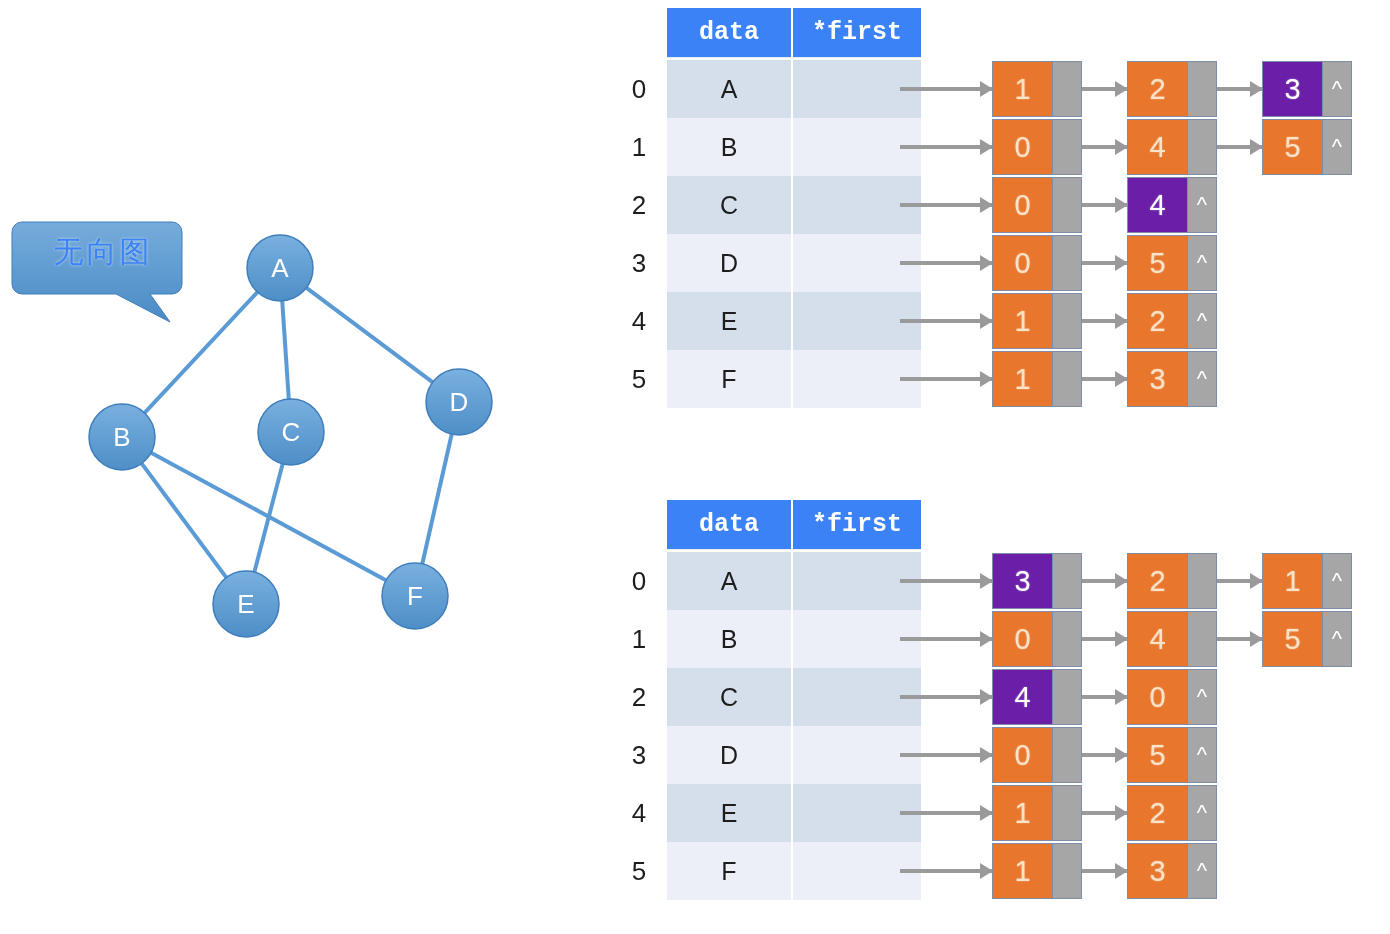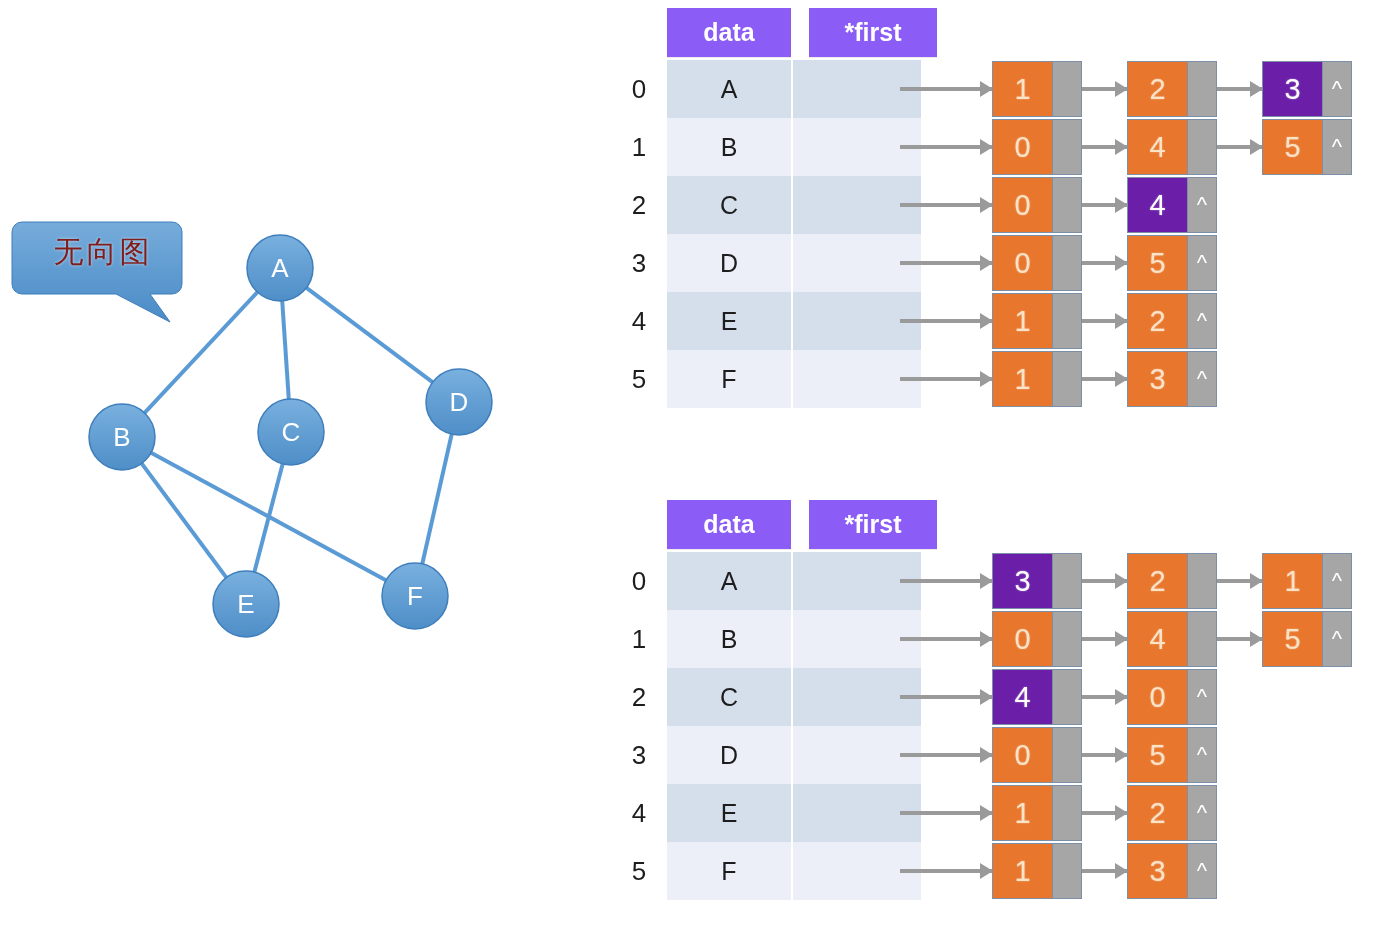--- a/index.html
+++ b/index.html
@@ -22,47 +22,48 @@
     width: 620px; height: 700px;
   }
   #graph-svg { position: absolute; left: 0; top: 0; }
 
   .callout-text {
     position: absolute;
     left: 28px; top: 232px;
     width: 150px;
     text-align: center;
     font-size: 30px;
-    color: #7f1d1d;
+    color: #3b82f6;
     letter-spacing: 3px;
     font-family: "DejaVu Sans", "Liberation Sans", sans-serif;
     text-shadow: 0 0 3px rgba(255,255,255,0.65);
     pointer-events: none;
   }
 
   
   .adj-block { position: absolute; }
   #adj-top    { left: 620px; top: 0px;   width: 770px; height: 450px; }
   #adj-bottom { left: 620px; top: 492px; width: 770px; height: 450px; }
 
   .tbl { position: absolute; left: 47px; top: 8px; }
   .tbl-head {
     display: flex;
     height: 49px;
   }
   .th {
-    background: #8b5cf6;
+    background: #3b82f6;
     color: #ffffff;
     font-size: 25px;
     font-weight: bold;
     display: flex;
     align-items: center;
     justify-content: center;
-    margin-right: 18px;
+    margin-right: 2px;
     box-shadow: 0 1px 0 rgba(0,0,0,0.08);
+    font-family: Liberation Mono, monospace;
   }
   .th.c-data  { width: 124px; }
   .th.c-first { width: 128px; text-align: right; }
 
   .tbl-body { margin-top: 3px; }
   .trow {
     display: flex;
     height: 58px;
     position: relative;
   }

